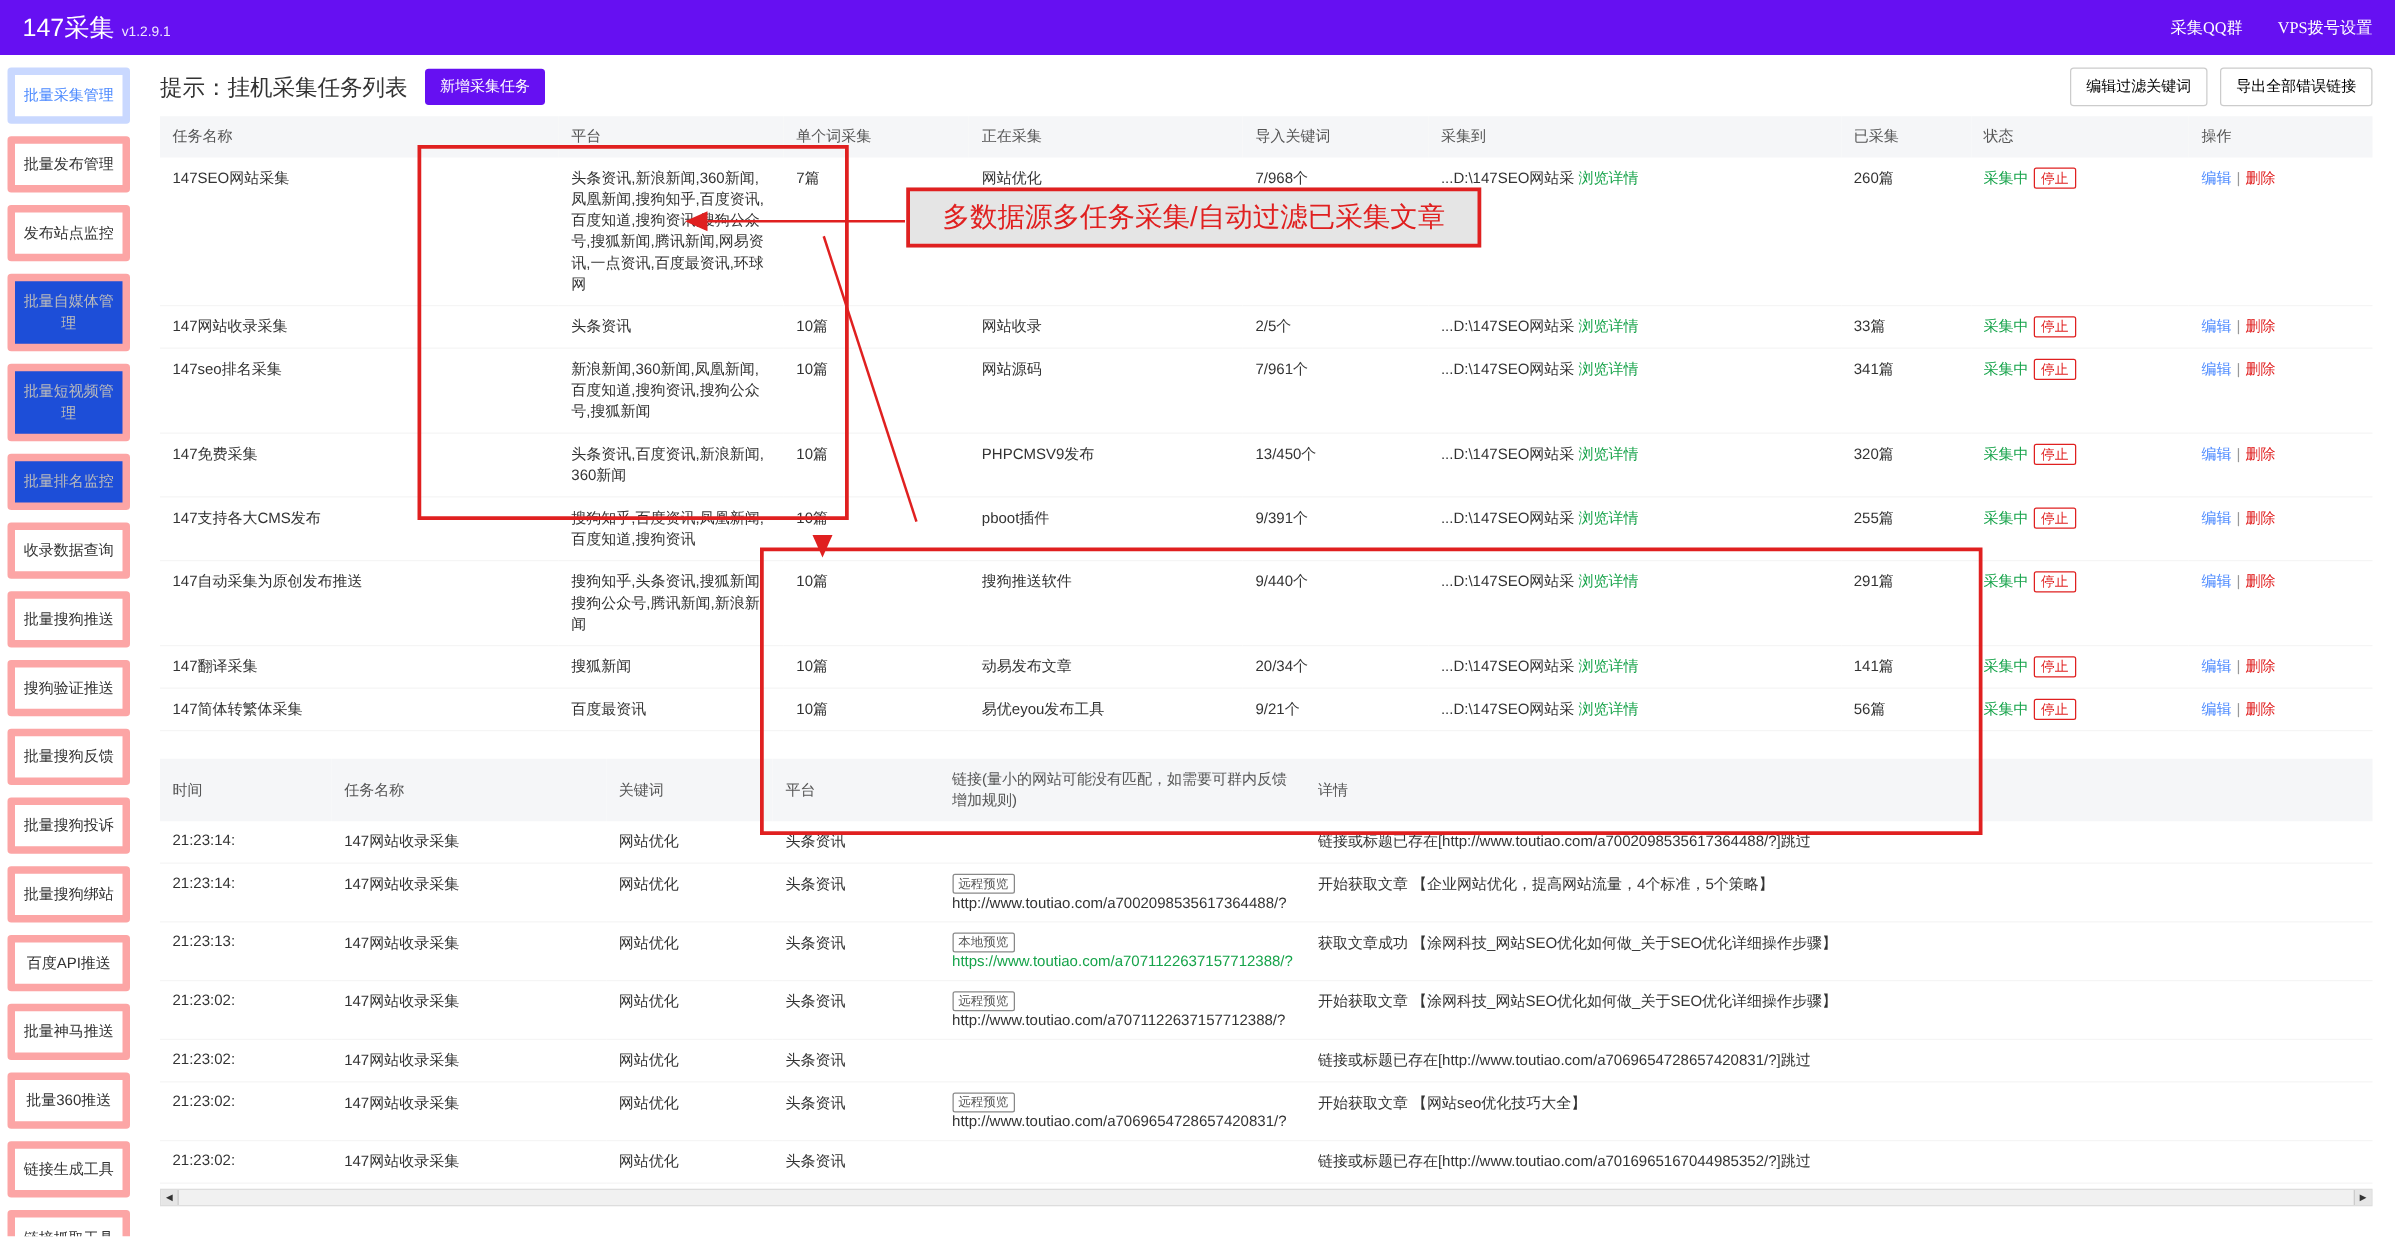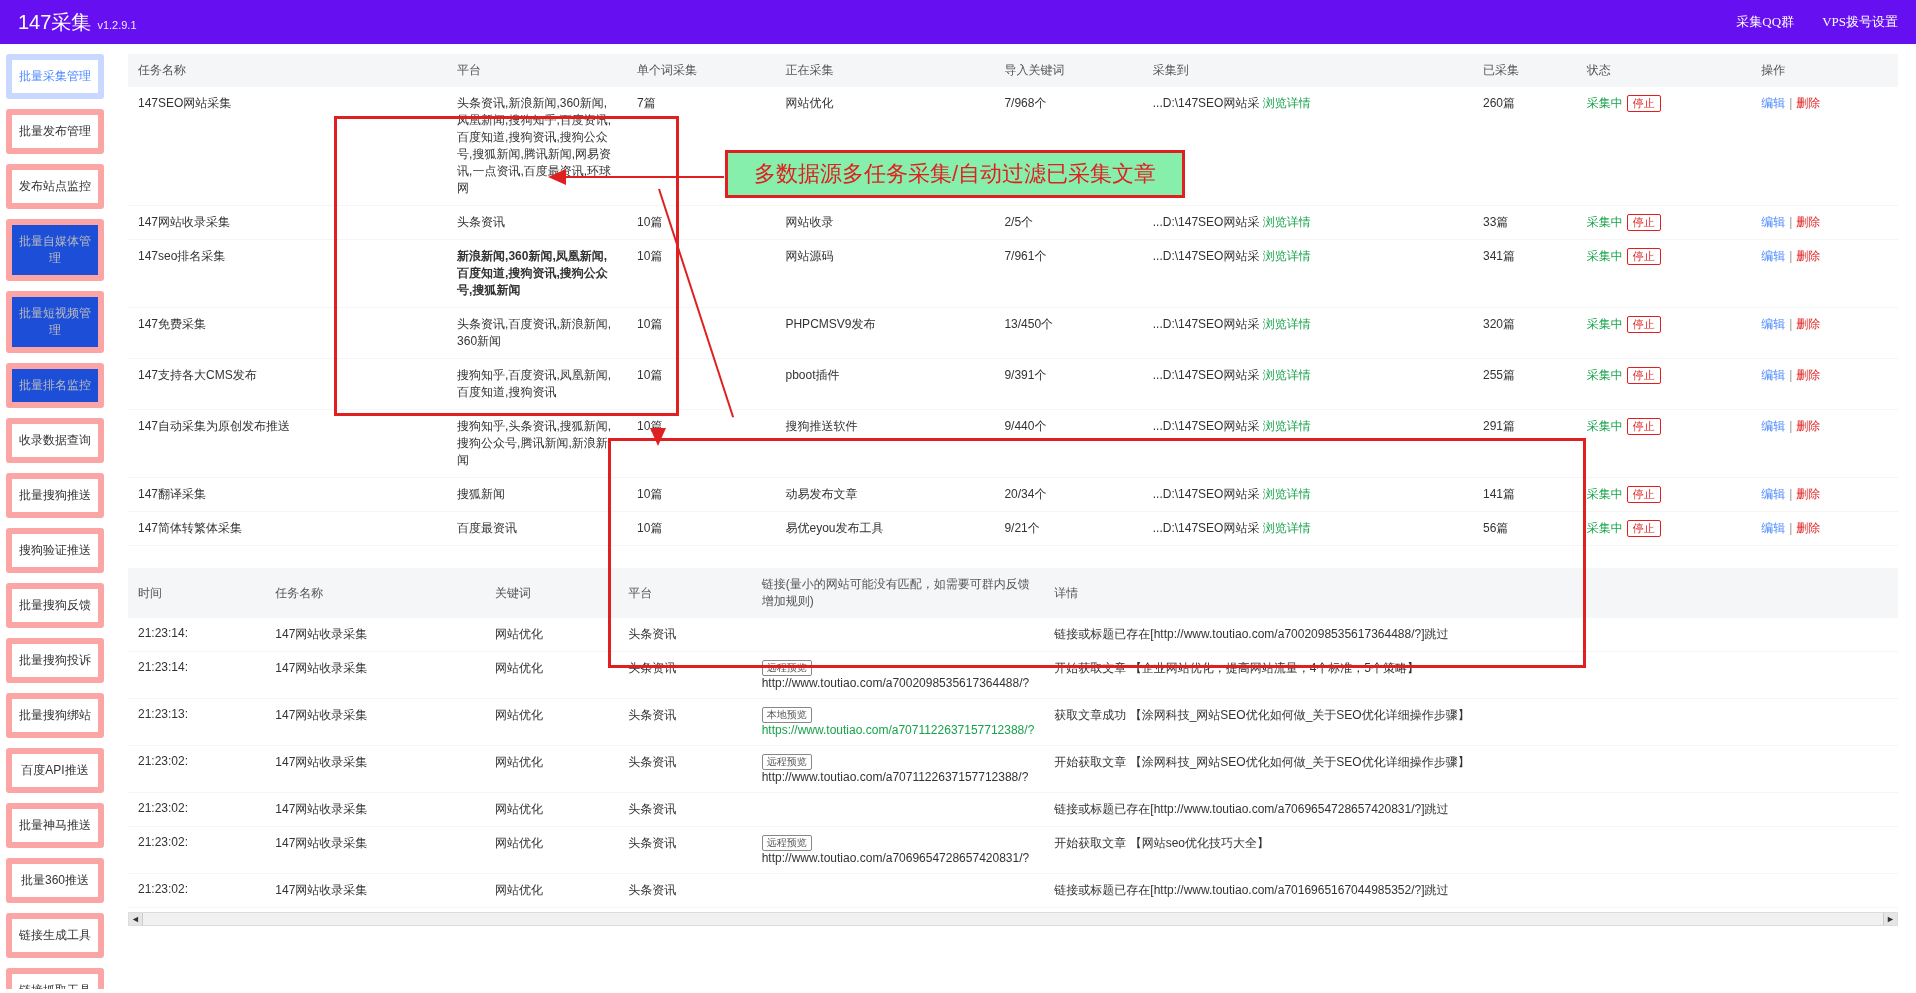--- a/index.html
+++ b/index.html
@@ -28,21 +28,21 @@
 .link-green { color: #16a34a; cursor: pointer; }
 .status-cell { white-space: nowrap; }
 .status-txt { color: #16a34a; margin-right: 4px; }
 .stop-box { border: 1px solid #e02020; color: #e02020; padding: 0 5px; border-radius: 2px; display: inline-block; font-size: 11px; cursor:pointer; }
 .op a { color: #4b89ff; cursor: pointer; }
 .op .del { color: #e02020; }
 .op .sep { color: #999; margin: 0 4px; }
 .log-panel { margin-top: 22px; }
 .log-panel thead th { background: #f5f6f8; }
 .badge-box { border: 1px solid #888; padding: 0 4px; font-size: 10px; border-radius: 2px; display:inline-block; margin-right:4px; color:#555; }
-.annotation-callout { position: absolute; border: 3px solid #e02020; color:#e02020; font-size: 22px; font-weight:500; padding: 6px 26px; background:#86efac; z-index: 5; left:615px; top:106px; }
+.annotation-callout { position: absolute; border: 3px solid #e02020; color:#e02020; font-size: 22px; font-weight:500; padding: 6px 26px; background:#e5e5e5; z-index: 5; left:615px; top:106px; }
 .red-box-1 { position:absolute; border:3px solid #e02020; left:224px; top:72px; width:345px; height:300px; pointer-events:none; z-index:4;}
 .red-box-2 { position:absolute; border:3px solid #e02020; left:498px; top:394px; width:978px; height:230px; pointer-events:none; z-index:4;}
 .arrow { position:absolute; width:0; height:0; z-index:4; }
 .arrow.a1 { left:438px; top:125px; border-top:8px solid transparent; border-bottom:8px solid transparent; border-right:18px solid #e02020;}
 .arrow-line1 { position:absolute; left:456px; top:132px; width:158px; height:2px; background:#e02020; z-index:4;}
 .arrow.a2 { left:540px; top:384px; border-left:8px solid transparent; border-right:8px solid transparent; border-top:18px solid #e02020;}
 .arrow-line2 { position:absolute; left:548px; top:145px; width:2px; height:240px; background:#e02020; transform-origin: top; transform: rotate(-18deg); z-index:4;}
 .hscroll { height: 14px; background: #f1f1f1; margin-top: 4px; position: relative; border:1px solid #ddd;}
 .hscroll .thumb-l { position:absolute; left:0; top:0; width:14px; height:100%; background:#e6e6e6; border-right:1px solid #ccc; text-align:center; font-size:9px; line-height:12px; }
 .hscroll .thumb-r { position:absolute; right:0; top:0; width:14px; height:100%; background:#e6e6e6; border-left:1px solid #ccc; text-align:center; font-size:9px; line-height:12px; }
@@ -89,20 +89,30 @@
 
   <div class="main">
     <div class="red-box-1"></div>
     <div class="red-box-2"></div>
     <div class="arrow a1"></div>
     <div class="arrow-line1"></div>
     <div class="arrow a2"></div>
     <div class="arrow-line2"></div>
     <div class="annotation-callout">多数据源多任务采集/自动过滤已采集文章</div>
 
+    <div class="topbar">
+      <div class="topbar-left">
+        <span class="page-title">提示：挂机采集任务列表</span>
+        <button class="btn-primary">新增采集任务</button>
+      </div>
+      <div class="topbar-right">
+        <button class="btn-outline">编辑过滤关键词</button>
+        <button class="btn-outline">导出全部错误链接</button>
+      </div>
+    </div>
 
     <table>
       <thead>
           <tr id="tasks-head">
             <th>任务名称</th>
             <th class="col-platform">平台</th>
             <th>单个词采集</th>
             <th>正在采集</th>
             <th>导入关键词</th>
             <th>采集到</th>
@@ -129,21 +139,21 @@
             <td>10篇</td>
             <td>网站收录</td>
             <td>2/5个</td>
             <td><span>...D:\147SEO网站采</span> <span class="link-green">浏览详情</span></td>
             <td>33篇</td>
             <td class="status-cell"><span class="status-txt">采集中</span><span class="stop-box">停止</span></td>
             <td class="op"><a>编辑</a><span class="sep">|</span><a class="del">删除</a></td>
           </tr>
           <tr>
             <td>147seo排名采集</td>
-            <td style="max-width: 180px; word-break: break-all; font-weight: bold;">新浪新闻,360新闻,凤凰新闻,百度知道,搜狗资讯,搜狗公众号,搜狐新闻</td>
+            <td style="max-width: 180px; word-break: break-all;">新浪新闻,360新闻,凤凰新闻,百度知道,搜狗资讯,搜狗公众号,搜狐新闻</td>
             <td>10篇</td>
             <td>网站源码</td>
             <td>7/961个</td>
             <td><span>...D:\147SEO网站采</span> <span class="link-green">浏览详情</span></td>
             <td>341篇</td>
             <td class="status-cell"><span class="status-txt">采集中</span><span class="stop-box">停止</span></td>
             <td class="op"><a>编辑</a><span class="sep">|</span><a class="del">删除</a></td>
           </tr>
           <tr>
             <td>147免费采集</td>

